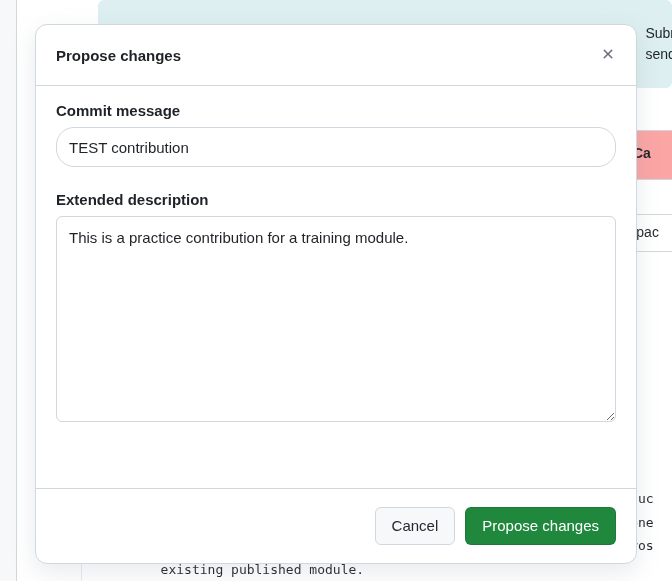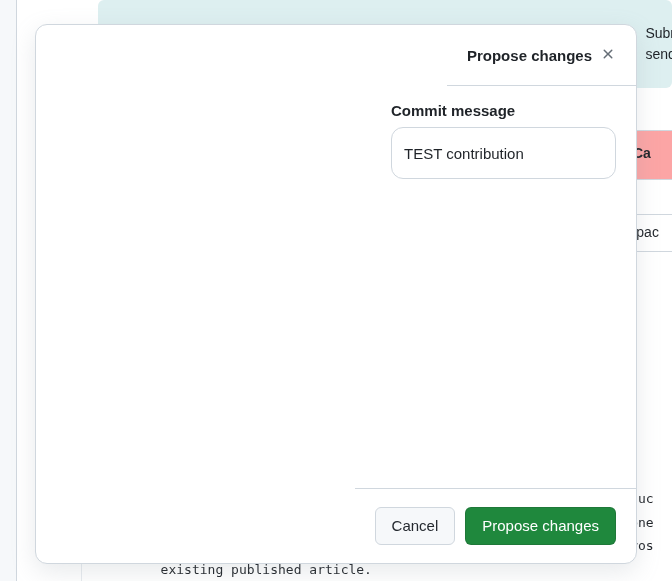--- a/index.html
+++ b/index.html
@@ -106,21 +106,20 @@
       left: 35px;
       top: 24px;
       width: 602px;
       height: 540px;
       background: #ffffff;
       border: 1px solid #d0d7de;
       border-radius: 12px;
       box-shadow: 0 8px 24px rgba(140,149,159,0.2);
       display: flex;
       flex-direction: column;
-      align-items: flex-end;
     }
     .modal-header {
       display: flex;
       align-items: center;
       justify-content: space-between;
       padding: 14px 12px 14px 20px;
       border-bottom: 1px solid #d0d7de;
     }
     .modal-title {
       font-size: 15px;
@@ -153,28 +152,28 @@
     }
     .field-label {
       display: block;
       font-size: 15px;
       font-weight: 600;
       color: #1f2328;
       margin-bottom: 8px;
     }
     .text-input {
       width: 100%;
-      height: 52px;
+      height: 40px;
       padding: 5px 12px;
       font-size: 15px;
       line-height: 20px;
       color: #1f2328;
       background: #ffffff;
       border: 1px solid #d0d7de;
-      border-radius: 12px;
+      border-radius: 18px;
       font-family: inherit;
     }
     .textarea-input {
       width: 100%;
       height: 206px;
       padding: 10px 12px;
       font-size: 15px;
       line-height: 1.5;
       color: #1f2328;
       background: #ffffff;
@@ -220,40 +219,44 @@
       <span>Subm</span><br>
       <span>send</span>
     </div>
   </div>
   <div class="bg-toolbar">Ca</div>
   <div class="bg-toolbar2">Spac</div>
   <div class="bg-line-gutter"></div>
   <div class="bg-code"><span>                                                                  roduc</span>
 <span>                                                                  ryone</span>
 <span>                                                                  icros</span>
-<span>        existing published article.</span></div>
+<span>        existing published module.</span></div>
 </div>
 
 <div class="modal">
   <div class="modal-header">
     <h2 class="modal-title">Propose changes</h2>
     <button class="close-btn">
       <span>
         <svg viewBox="0 0 16 16" fill="currentColor">
             <path d="M3.72 3.72a.75.75 0 0 1 1.06 0L8 6.94l3.22-3.22a.75.75 0 1 1 1.06 1.06L9.06 8l3.22 3.22a.75.75 0 1 1-1.06 1.06L8 9.06l-3.22 3.22a.75.75 0 0 1-1.06-1.06L6.94 8 3.72 4.78a.75.75 0 0 1 0-1.06Z"></path>
           </svg>
       </span>
     </button>
   </div>
 
   <div class="modal-body">
     <div class="field-group">
       <label class="field-label">Commit message</label>
       <input type="text" class="text-input" value="TEST contribution" style="">
     </div>
 
+    <div class="field-group">
+      <label class="field-label">Extended description</label>
+      <textarea class="textarea-input" style="">This is a practice contribution for a training module.</textarea>
+    </div>
   </div>
 
   <div class="modal-footer">
     <button class="btn btn-secondary">Cancel</button>
     <button class="btn btn-primary">Propose changes</button>
   </div>
 </div>
 
 </body></html>

